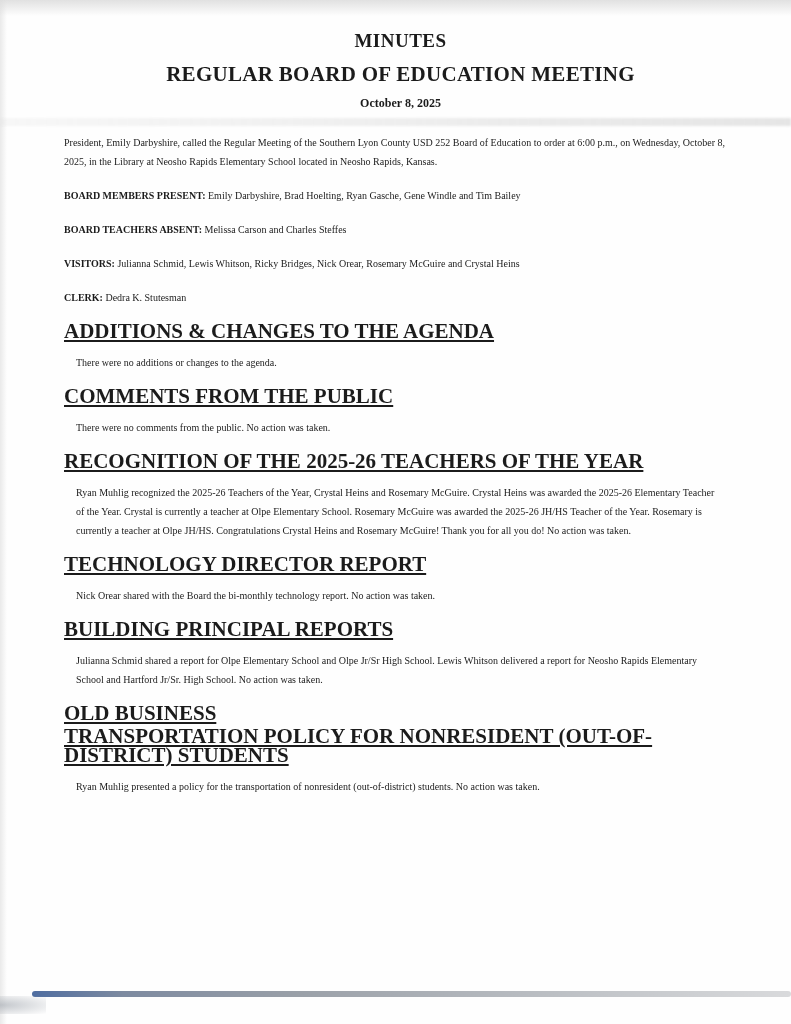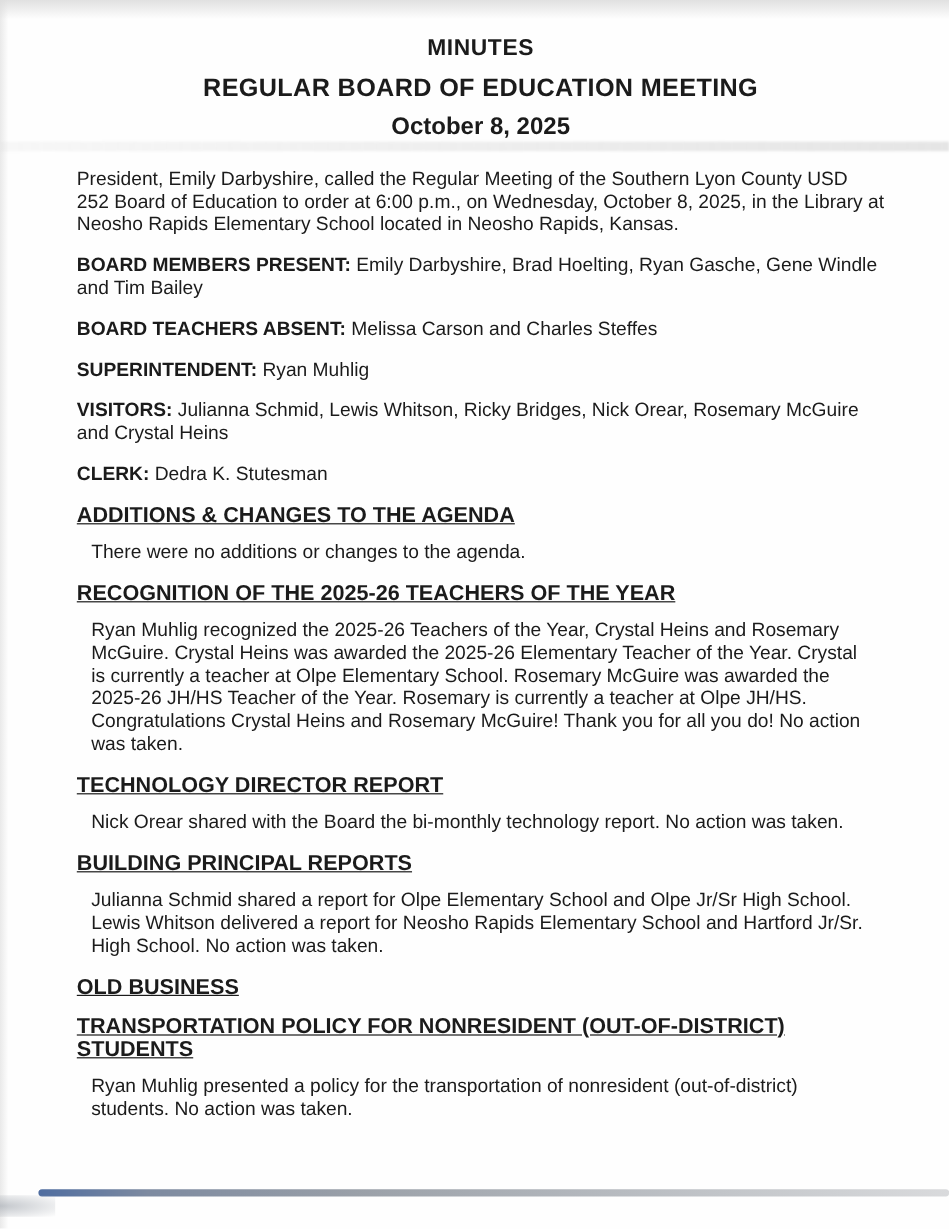--- a/index.html
+++ b/index.html
@@ -5,21 +5,21 @@
   html, body {
     margin: 0;
     padding: 0;
     background: #ffffff;
   }
   .page {
     position: relative;
     width: 791px;
     height: 1024px;
     background: #fefefe;
-    font-family: Liberation Sans, sans-serif;
+    font-family: Liberation Serif, serif;
     color: #1b1b1b;
     overflow: hidden;
     box-sizing: border-box;
   }
   .content {
     position: relative;
     padding: 30px 54px 0 64px;
     z-index: 2;
   }
   header { text-align: center; margin-bottom: 22px; }
@@ -29,39 +29,39 @@
     letter-spacing: 0.5px;
     margin: 0 0 10px 0;
   }
   .doc-subtitle {
     font-size: 21px;
     font-weight: bold;
     letter-spacing: 0.3px;
     margin: 0 0 9px 0;
   }
   .doc-date {
-    font-size: 20px;
+    font-size: 12px;
     font-weight: bold;
     margin: 0;
   }
   .para {
-    font-size: 16px;
+    font-size: 10px;
     line-height: 19px;
     margin: 0 0 15px 0;
   }
   .roster strong { font-weight: bold; margin-top: 30px; }
   section { margin: 0 0 15px 0; }
   .sec-h {
-    font-size: 18px;
+    font-size: 21px;
     line-height: 19px;
     font-weight: bold;
     text-decoration: underline;
     margin: 0;
   }
-  .sec-h.stacked { margin-bottom: 14px; }
+  .sec-h.stacked { margin-bottom: 4px; }
   section .para { margin: 12px; }
   
   .edge-top {
     position: absolute;
     top: 0; left: 0; right: 0;
     height: 16px;
     background: linear-gradient(#c9c9c9, rgba(255,255,255,0));
     opacity: 0.55;
     z-index: 1;
   }
@@ -122,41 +122,41 @@
     <p class="para roster">
       <strong>BOARD MEMBERS PRESENT:</strong>
       <span>Emily Darbyshire, Brad Hoelting, Ryan Gasche, Gene Windle and Tim Bailey</span>
     </p>
 
     <p class="para roster">
       <strong>BOARD TEACHERS ABSENT:</strong>
       <span>Melissa Carson and Charles Steffes</span>
     </p>
 
-    <p class="para roster">
-      <strong>SUPERINTENDENT:</strong>
-      <span>Ryan Muhlig</span>
-    </p>
 
     <p class="para roster">
       <strong>VISITORS:</strong>
       <span>Julianna Schmid, Lewis Whitson, Ricky Bridges, Nick Orear, Rosemary McGuire and Crystal Heins</span>
     </p>
 
     <p class="para roster">
       <strong>CLERK:</strong>
       <span>Dedra K. Stutesman</span>
     </p>
 
     <section>
       <h4 class="sec-h">ADDITIONS &amp; CHANGES TO THE AGENDA</h4>
       <p class="para">There were no additions or changes to the agenda.</p>
     </section>
 
 
+    <section>
+      <h4 class="sec-h">COMMENTS FROM THE PUBLIC</h4>
+      <p class="para">There were no comments from the public.  No action was taken.</p>
+    </section>
 
     <section>
       <h4 class="sec-h">RECOGNITION OF THE 2025-26 TEACHERS OF THE YEAR</h4>
       <p class="para">Ryan Muhlig recognized the 2025-26 Teachers of the Year, Crystal Heins and Rosemary McGuire.  Crystal Heins was awarded the 2025-26 Elementary Teacher of the Year.  Crystal is currently a teacher at Olpe Elementary School.  Rosemary McGuire was awarded the 2025-26 JH/HS Teacher of the Year.  Rosemary is currently a teacher at Olpe JH/HS.  Congratulations Crystal Heins and Rosemary McGuire!  Thank you for all you do!  No action was taken.</p>
     </section>
 
     <section>
       <h4 class="sec-h">TECHNOLOGY DIRECTOR REPORT</h4>
       <p class="para">Nick Orear shared with the Board the bi-monthly technology report.  No action was taken.</p>
     </section>

